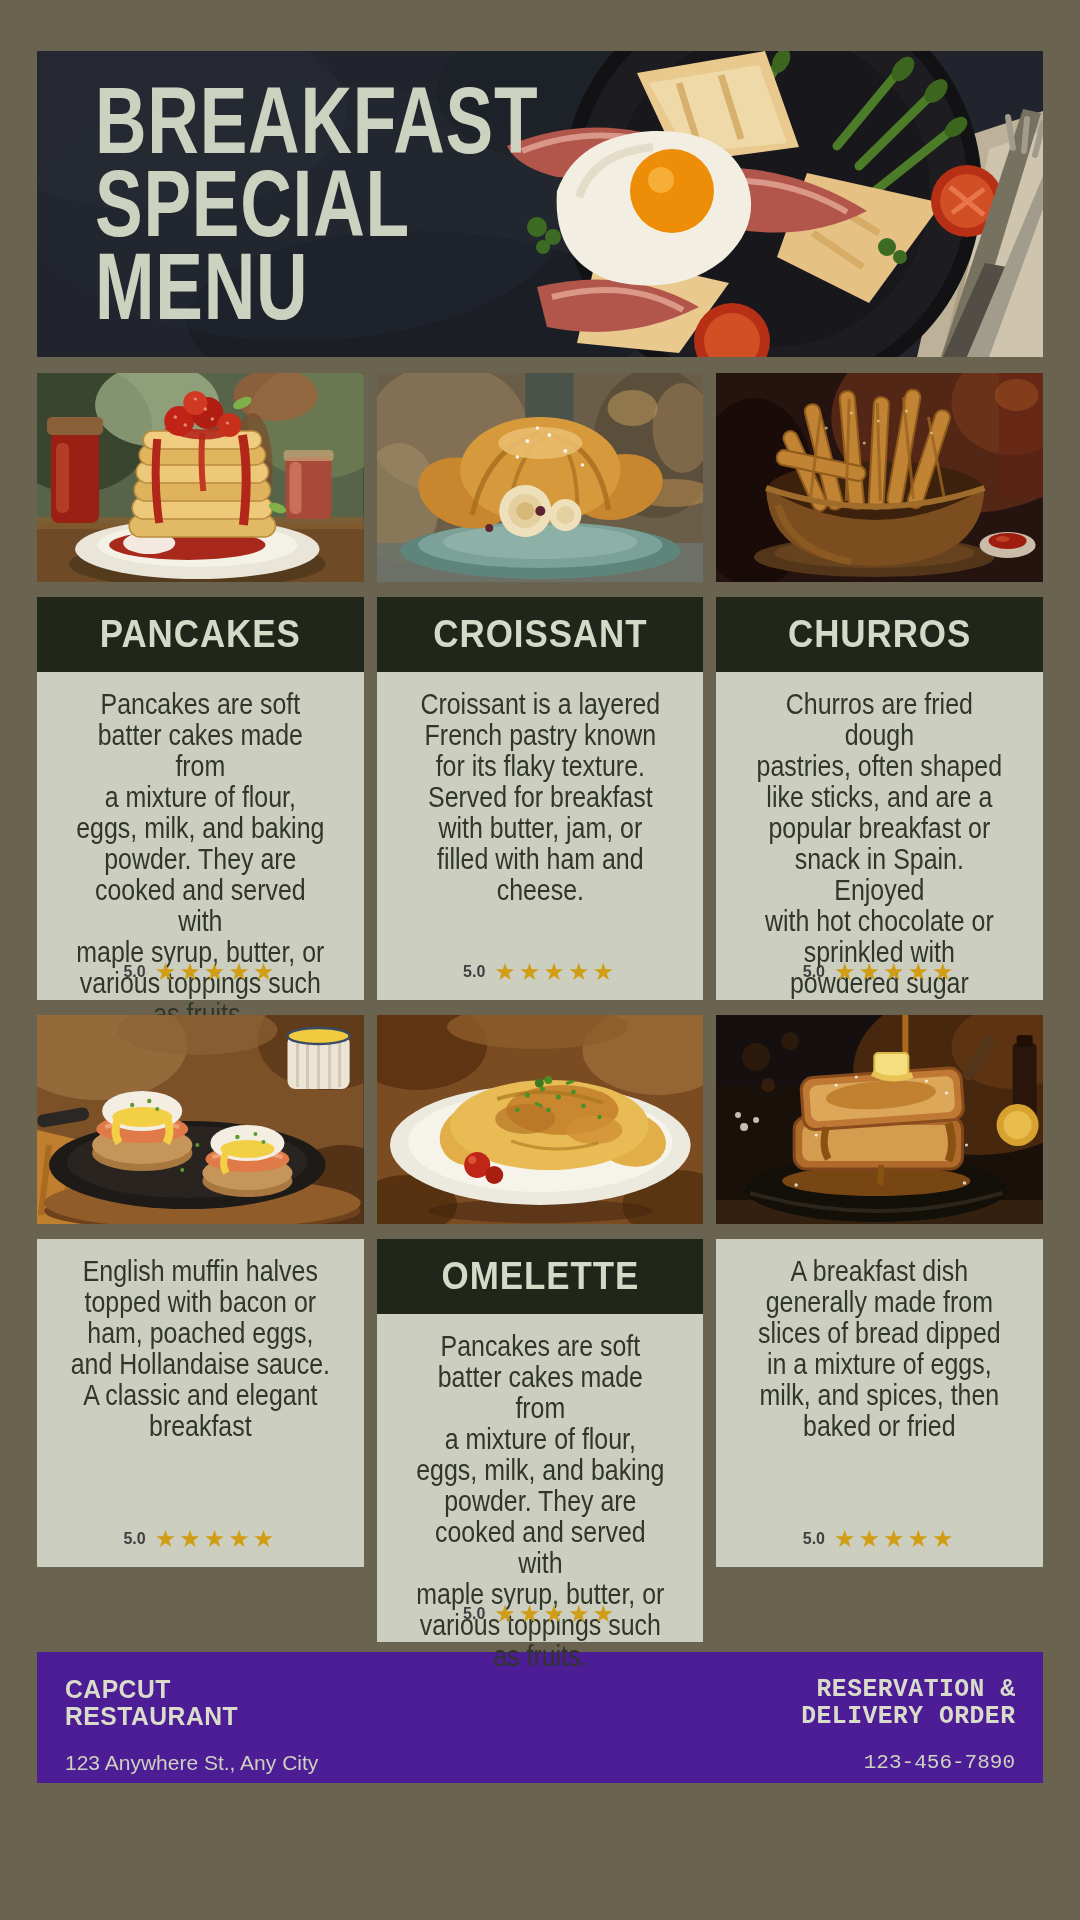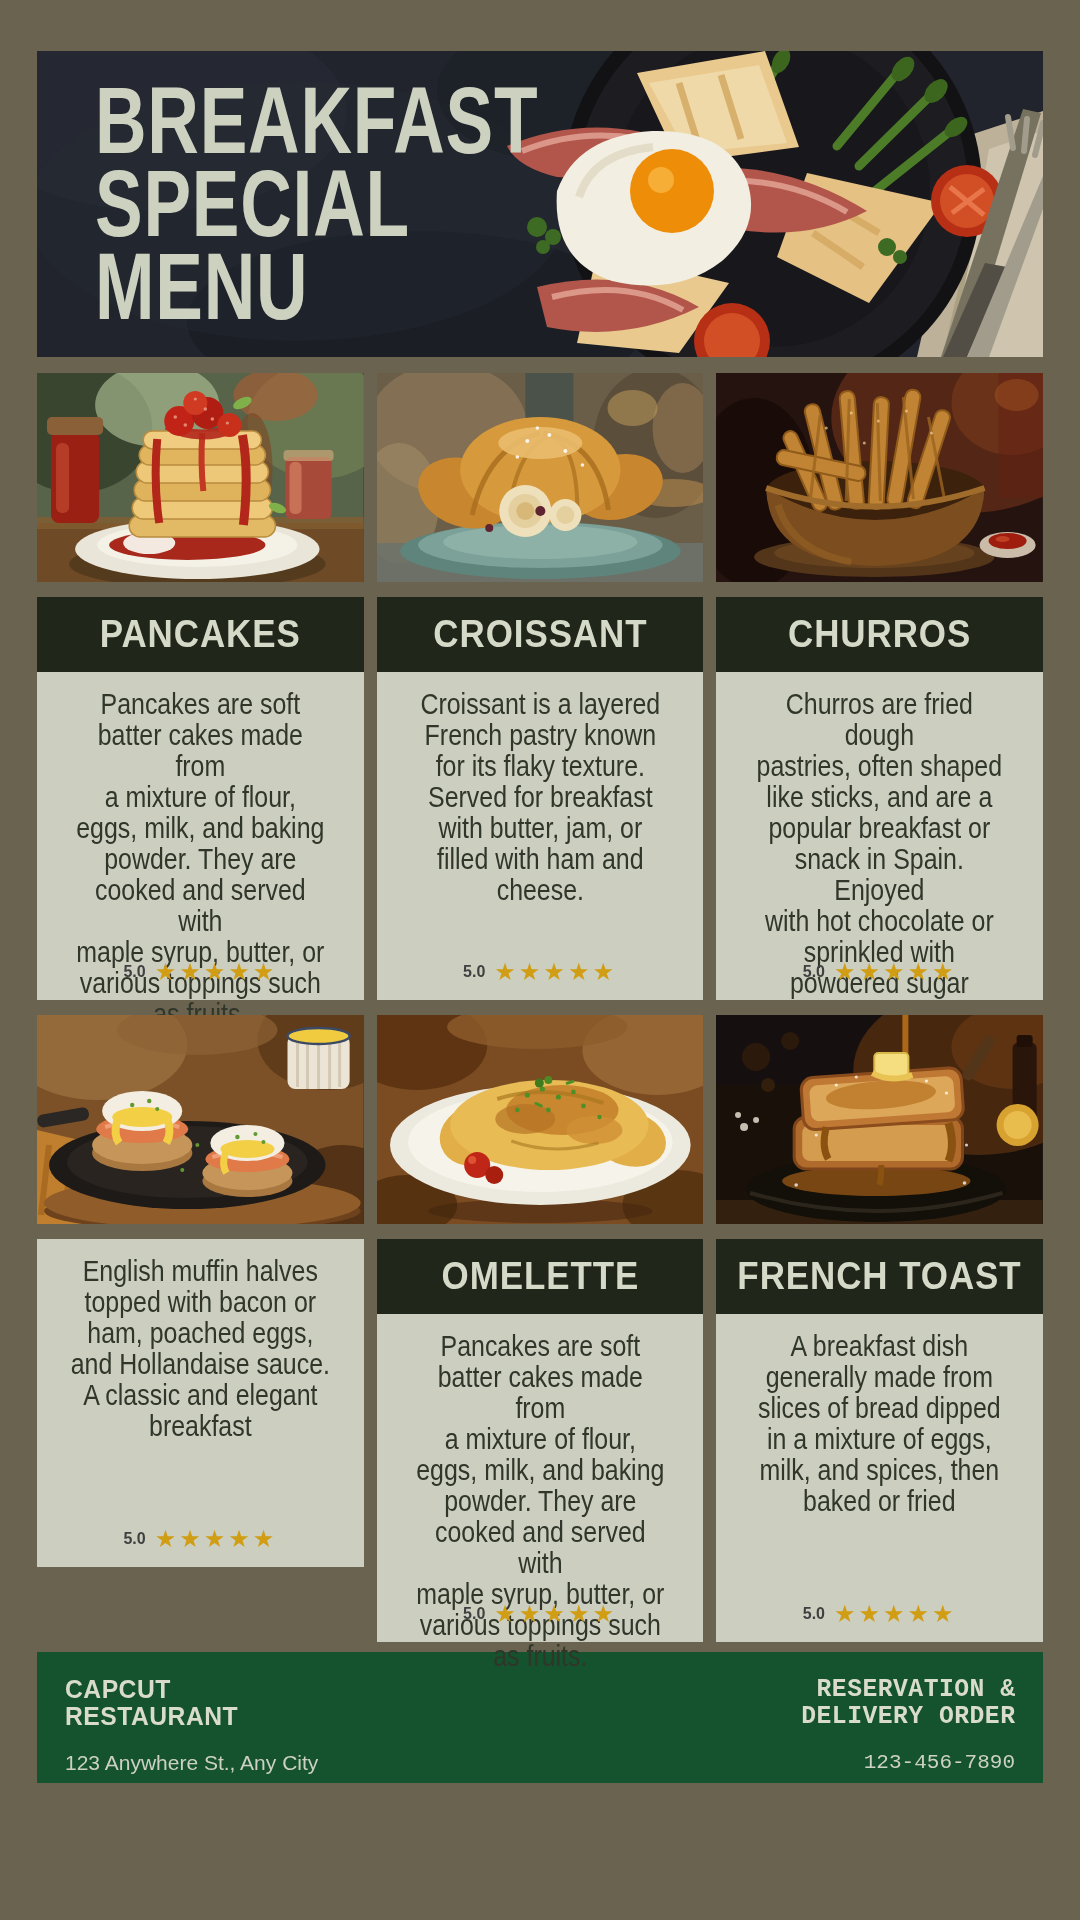--- a/index.html
+++ b/index.html
@@ -65,21 +65,21 @@
     display:flex; align-items:center; justify-content:center; gap:9px;
   }
   .rating-value { font-size:16px; font-weight:bold; color:#404040; }
   .rating-stars {
     font-family:"DejaVu Sans", sans-serif;
     font-size:24px; color:#d09d15; letter-spacing:3px; line-height:1;
   }
 
   
   .footer {
-    margin-top:10px; height:131px; background:#14532d;
+    margin-top:10px; height:131px; background:#4c1d95;
     display:flex; justify-content:space-between;
     padding:24px 28px 0;
   }
   .footer-left  { text-align:left; }
   .footer-right { text-align:right;font-family:Liberation Mono, monospace; }
   .footer-bold {
     font-size:26px; font-weight:bold; line-height:27px;
     color:#d9dccb; letter-spacing:0.5px; white-space:nowrap;
     transform:scaleX(0.95);
   }
@@ -544,23 +544,20 @@
               <circle cx="140" cy="62" r="1.6"></circle>
             <circle cx="210" cy="66" r="1.6"></circle>
               <circle cx="230" cy="78" r="1.6"></circle>
             <circle cx="100" cy="120" r="1.6"></circle>
               <circle cx="250" cy="130" r="1.6"></circle>
             <circle cx="80" cy="170" r="1.8"></circle>
               <circle cx="248" cy="168" r="1.8"></circle>
           </g>
         </svg>
       </div>
-      <h2 class="title-bar">
-        <span class="card-title">FRENCH TOAST</span>
-      </h2>
       <div class="desc-panel">
         <p class="desc">A breakfast dish
 generally made from
 slices of bread dipped
 in a mixture of eggs,
 milk, and spices, then
 baked or fried</p>
         <div class="rating">
           <span class="rating-value">5.0</span>
           <span class="rating-stars">★★★★★</span>

